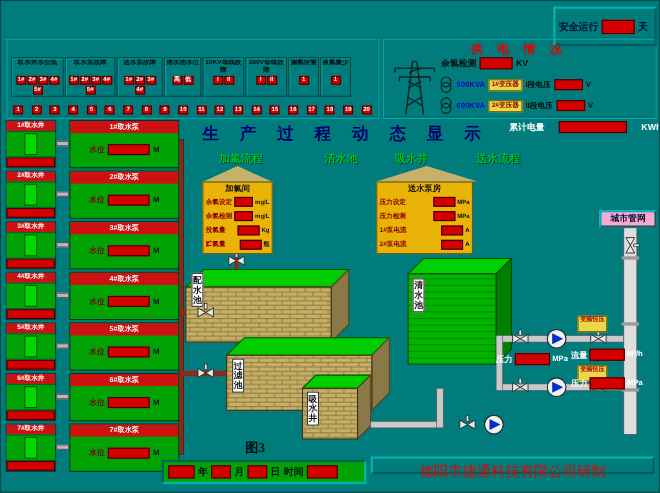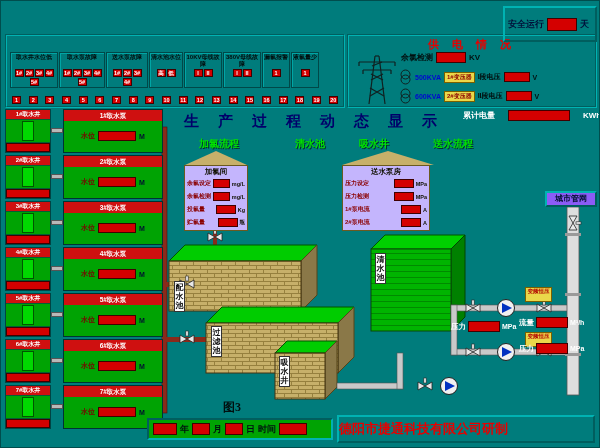--- a/index.html
+++ b/index.html
@@ -33,25 +33,25 @@
   .tf-row .tl{color:#001010;font-size:7px;font-weight:bold;white-space:nowrap;}
   .tf-row .disp{width:26px;height:10px;}
   .tf-row .tu{color:#001010;font-size:7px;font-weight:bold;}
   
   .total-row{position:absolute;display:flex;align-items:center;gap:13px;z-index:3;}
   .total-row .rl{color:#fff;font-size:8px;font-weight:bold;white-space:nowrap;}
   .total-row .disp{width:62px;height:11px;}
   .total-row .ru{color:#fff;font-size:8px;font-weight:bold;}
   
   .proc-title{position:absolute;left:183px;top:111px;color:#00006a;font-size:15px;font-weight:bold;letter-spacing:19px;white-space:nowrap;z-index:2;}
-  .stage{position:absolute;color:#00e000;font-weight:bold;font-size:10px;z-index:2;text-shadow:1px 1px 0 #003030;white-space:nowrap;}
+  .stage{position:absolute;color:#00e000;font-weight:normal;font-size:10px;z-index:2;text-shadow:1px 1px 0 #003030;white-space:nowrap;}
   
   .house{position:absolute;z-index:2;}
   .roof{width:0;height:0;margin:0 auto;}
-  .hbody{background:#c4b5fd;border:1px solid #6a5a20;padding:1px 2px;}
+  .hbody{background:#eab308;border:1px solid #6a5a20;padding:1px 2px;}
   .htitle{text-align:center;font-size:7.5px;font-weight:bold;color:#101000;height:10px;line-height:10px;}
   .hrow{display:flex;align-items:center;gap:2px;height:13px;}
   .hrow .hl{color:#8a0000;font-weight:bold;font-size:6px;white-space:nowrap;}
   .hrow .disp{width:20px;height:9px;margin-left:auto;}
   .hrow .hu{font-size:5.5px;color:#101000;font-weight:bold;white-space:nowrap;}
   
   .well-row{position:absolute;left:4px;width:158px;height:44px;z-index:2;}
   .wtank{position:absolute;left:0;top:0;width:46px;height:44px;border:1px solid #004444;}
   .wtank-top{height:9px;background:#cf1010;color:#fff;font-size:6px;line-height:9px;text-align:center;font-weight:bold;overflow:hidden;white-space:nowrap;}
   .wtank-body{height:24px;background:#00a303;position:relative;border-top:1px solid #006033;border-bottom:1px solid #006033;}
@@ -65,27 +65,27 @@
   .wmod-disp{width:38px;height:10px;}
   .wmod-unit{color:#001030;font-size:7px;font-weight:bold;}
   
   .tank-label{position:absolute;background:#ffffff;border:1px solid #333;width:11px;font-size:8px;line-height:9px;font-weight:bold;color:#101010;text-align:center;word-break:break-all;padding:1px 0;z-index:3;}
   
   .reading{position:absolute;display:flex;align-items:center;gap:2px;z-index:3;}
   .reading .rl{color:#fff;font-size:7.5px;font-weight:bold;white-space:nowrap;}
   .reading .disp{width:32px;height:11px;}
   .reading .ru{color:#fff;font-size:7px;font-weight:bold;white-space:nowrap;}
   .vfd{position:absolute;width:27px;height:15px;background:#ead84a;border:1px solid #7a6000;color:#b00000;font-size:5.5px;line-height:7px;text-align:center;font-weight:bold;z-index:3;}
-  .netbox{position:absolute;left:544px;top:190px;width:52px;height:16px;border:2px outset #00b2b2;background:#8b5cf6;color:#001030;font-size:8px;line-height:11px;text-align:center;font-weight:bold;z-index:3;}
+  .netbox{position:absolute;left:544px;top:190px;width:52px;height:16px;border:2px outset #00b2b2;background:#f9a8d4;color:#001030;font-size:8px;line-height:11px;text-align:center;font-weight:bold;z-index:3;}
   
   .fig-label{position:absolute;left:222px;top:398px;color:#001010;font-size:12px;font-weight:bold;z-index:3;font-family:Liberation Serif, serif;}
   .date-panel{position:absolute;left:146px;top:417px;width:186px;height:22px;border:2px inset #00b2b2;background:#00a303;display:flex;align-items:center;gap:3px;padding:0 4px;z-index:3;}
   .date-panel .disp{height:12px;}
   .date-panel .dl{color:#001010;font-size:9px;font-weight:bold;white-space:nowrap;}
-  .company{position:absolute;left:336px;top:414px;width:258px;height:28px;border:2px outset #00b2b2;color:#e60000;font-size:13px;font-weight:bold;line-height:24px;z-index:3;white-space:nowrap;}
+  .company{position:absolute;left:336px;top:414px;width:258px;height:16px;border:2px outset #00b2b2;color:#e60000;font-size:13px;font-weight:normal;text-align:center;line-height:24px;z-index:3;white-space:nowrap;}
   svg.diagram{position:absolute;left:0;top:100px;width:600px;height:340px;z-index:1;}
 </style>
 </head>
 <body>
 
 <div id="screen">
 
   <div class="safety">
     <span class="sl">安全运行</span>
     <span class="disp"></span>
@@ -497,21 +497,21 @@
       <use href="#valve" x="572" y="222" transform="rotate(90 572 222)"></use>
     </g>
 
     <g>
       <use href="#pump" x="448" y="385"></use>
       <use href="#pump" x="505" y="307"></use>
       <use href="#pump" x="505" y="351"></use>
     </g>
   </svg>
 
-  <div class="tank-label" style="left:173px;top:280px">配水池</div>
+  <div class="tank-label" style="left:173px;top:247px">配水池</div>
   <div class="tank-label" style="left:210px;top:325px">过滤池</div>
   <div class="tank-label" style="left:374px;top:252px">清水池</div>
   <div class="tank-label" style="left:278px;top:355px">吸水井</div>
 
   <div class="netbox">城市管网</div>
   <div class="vfd" style="left:524px;top:286px">变频恒压</div>
   <div class="vfd" style="left:524px;top:331px">变频恒压</div>
 
   <div class="reading" style="left:450px;top:320px">
     <span class="rl">压力</span>

